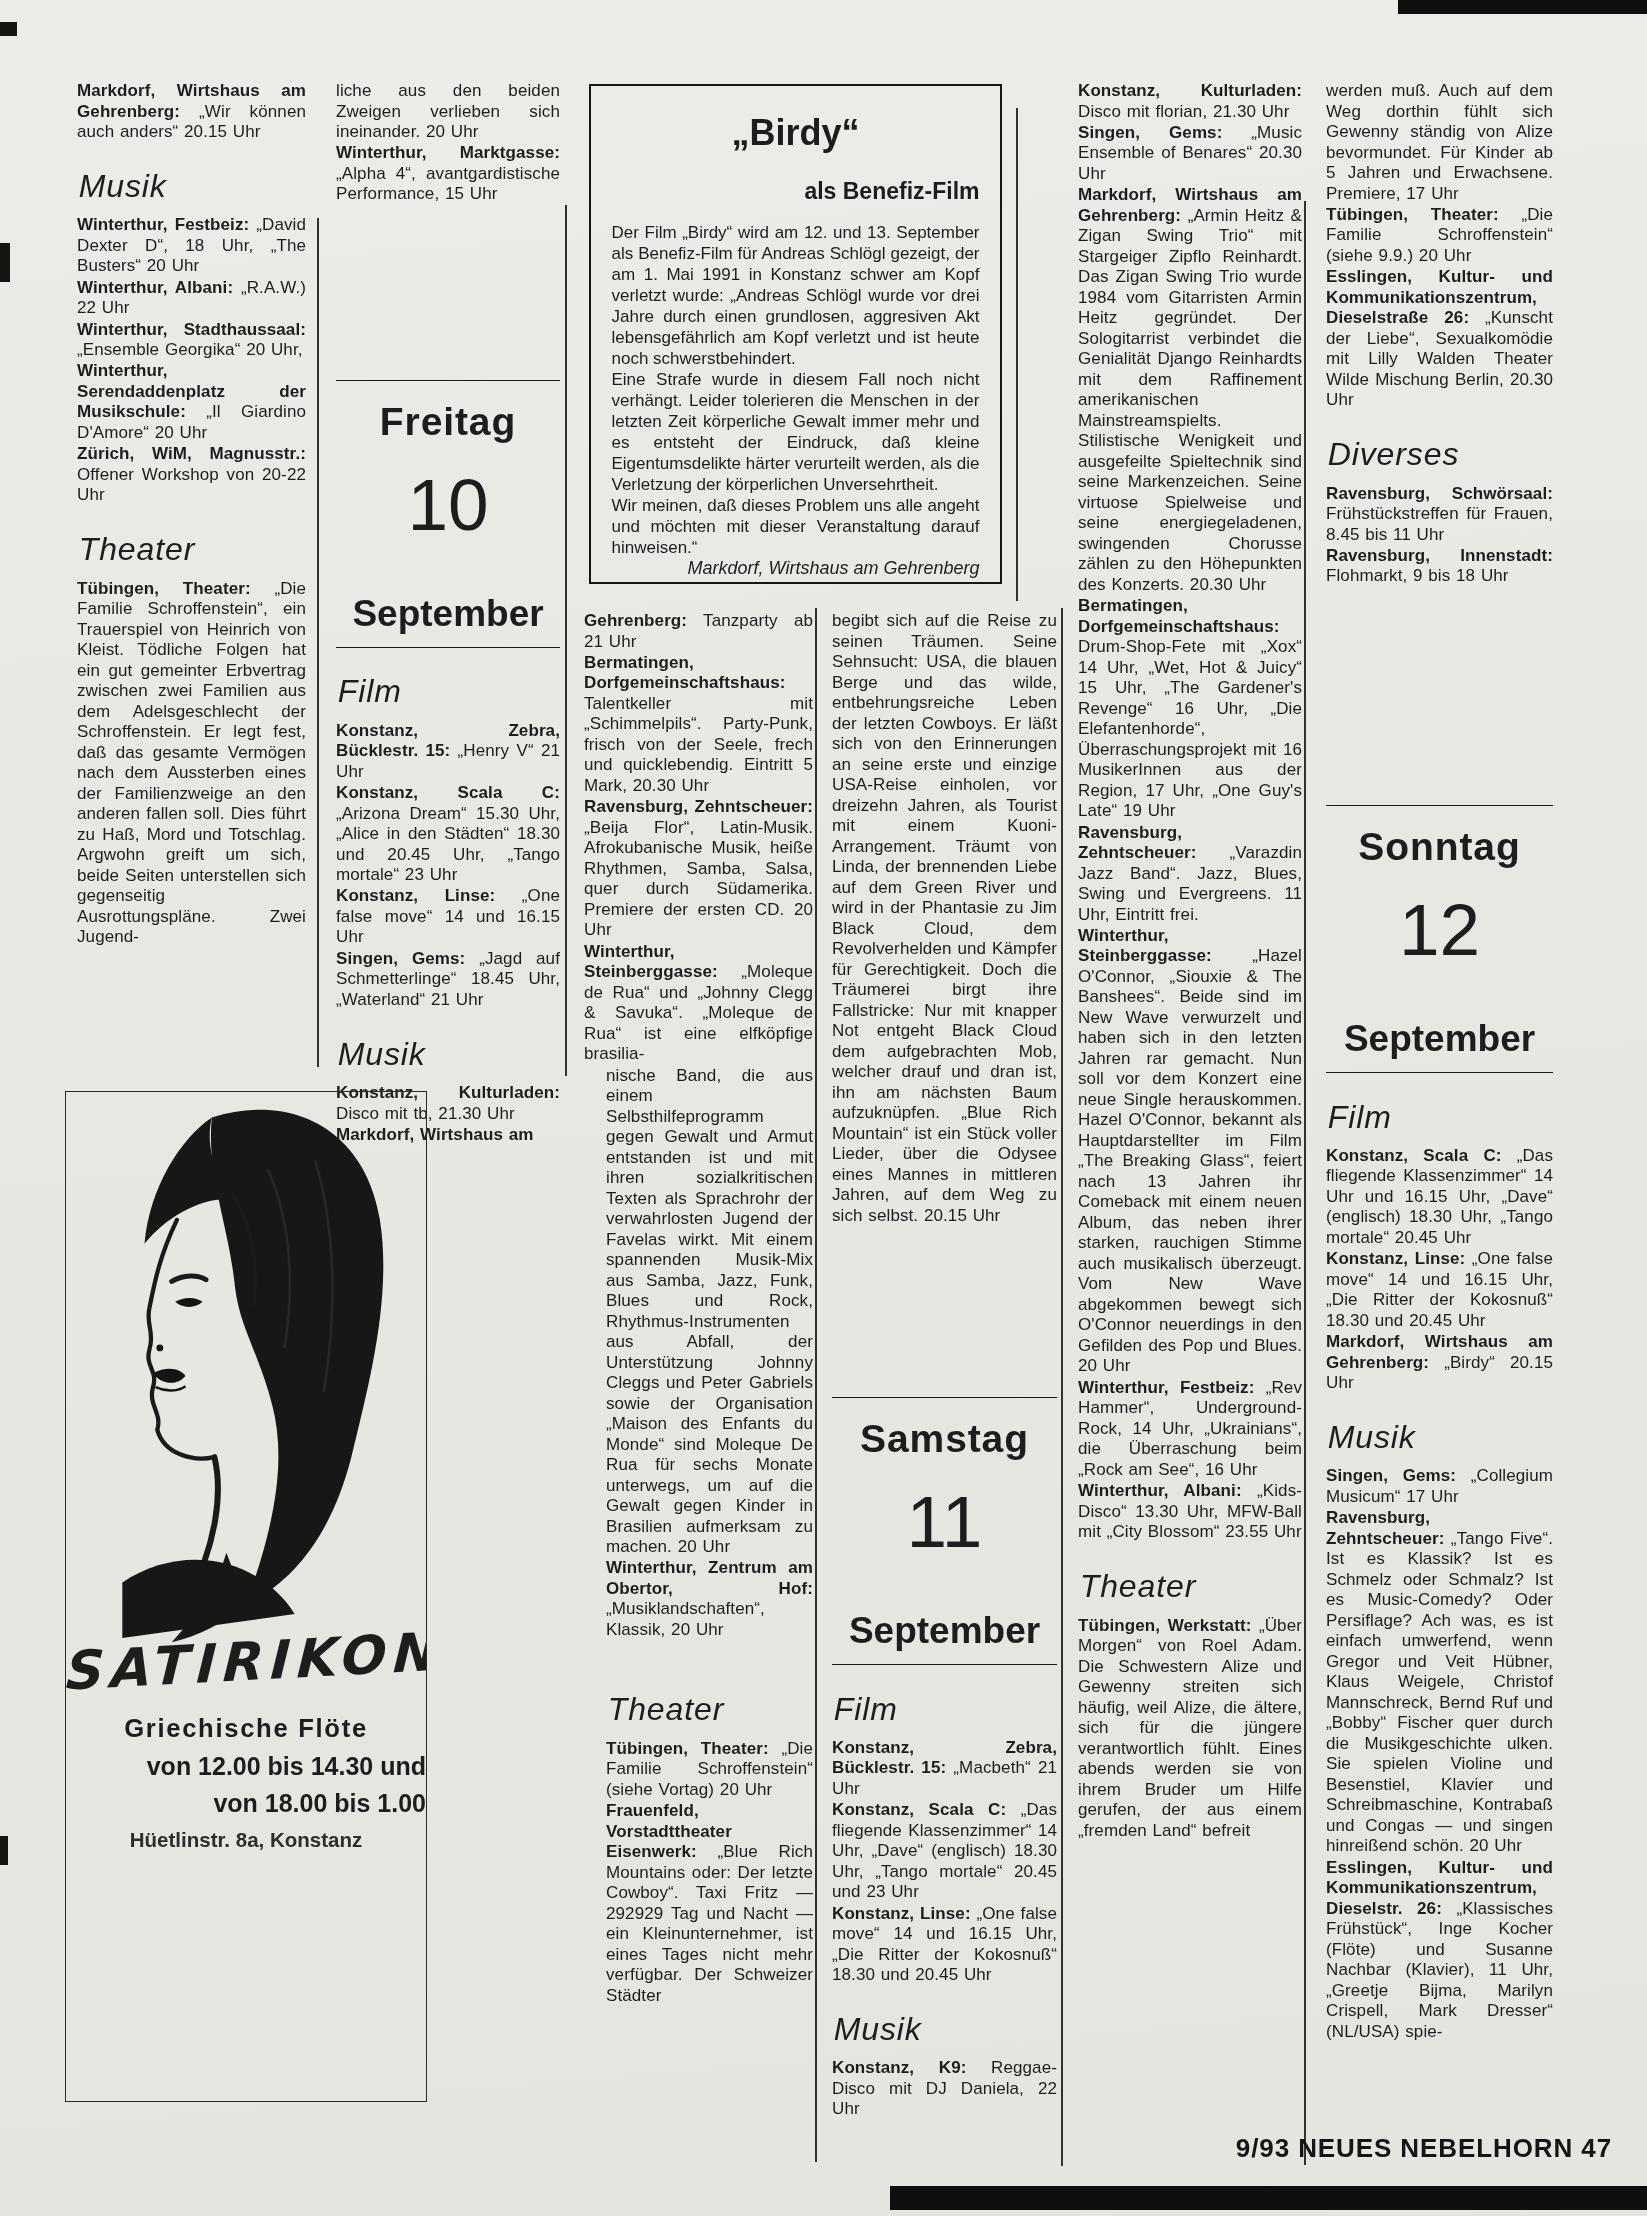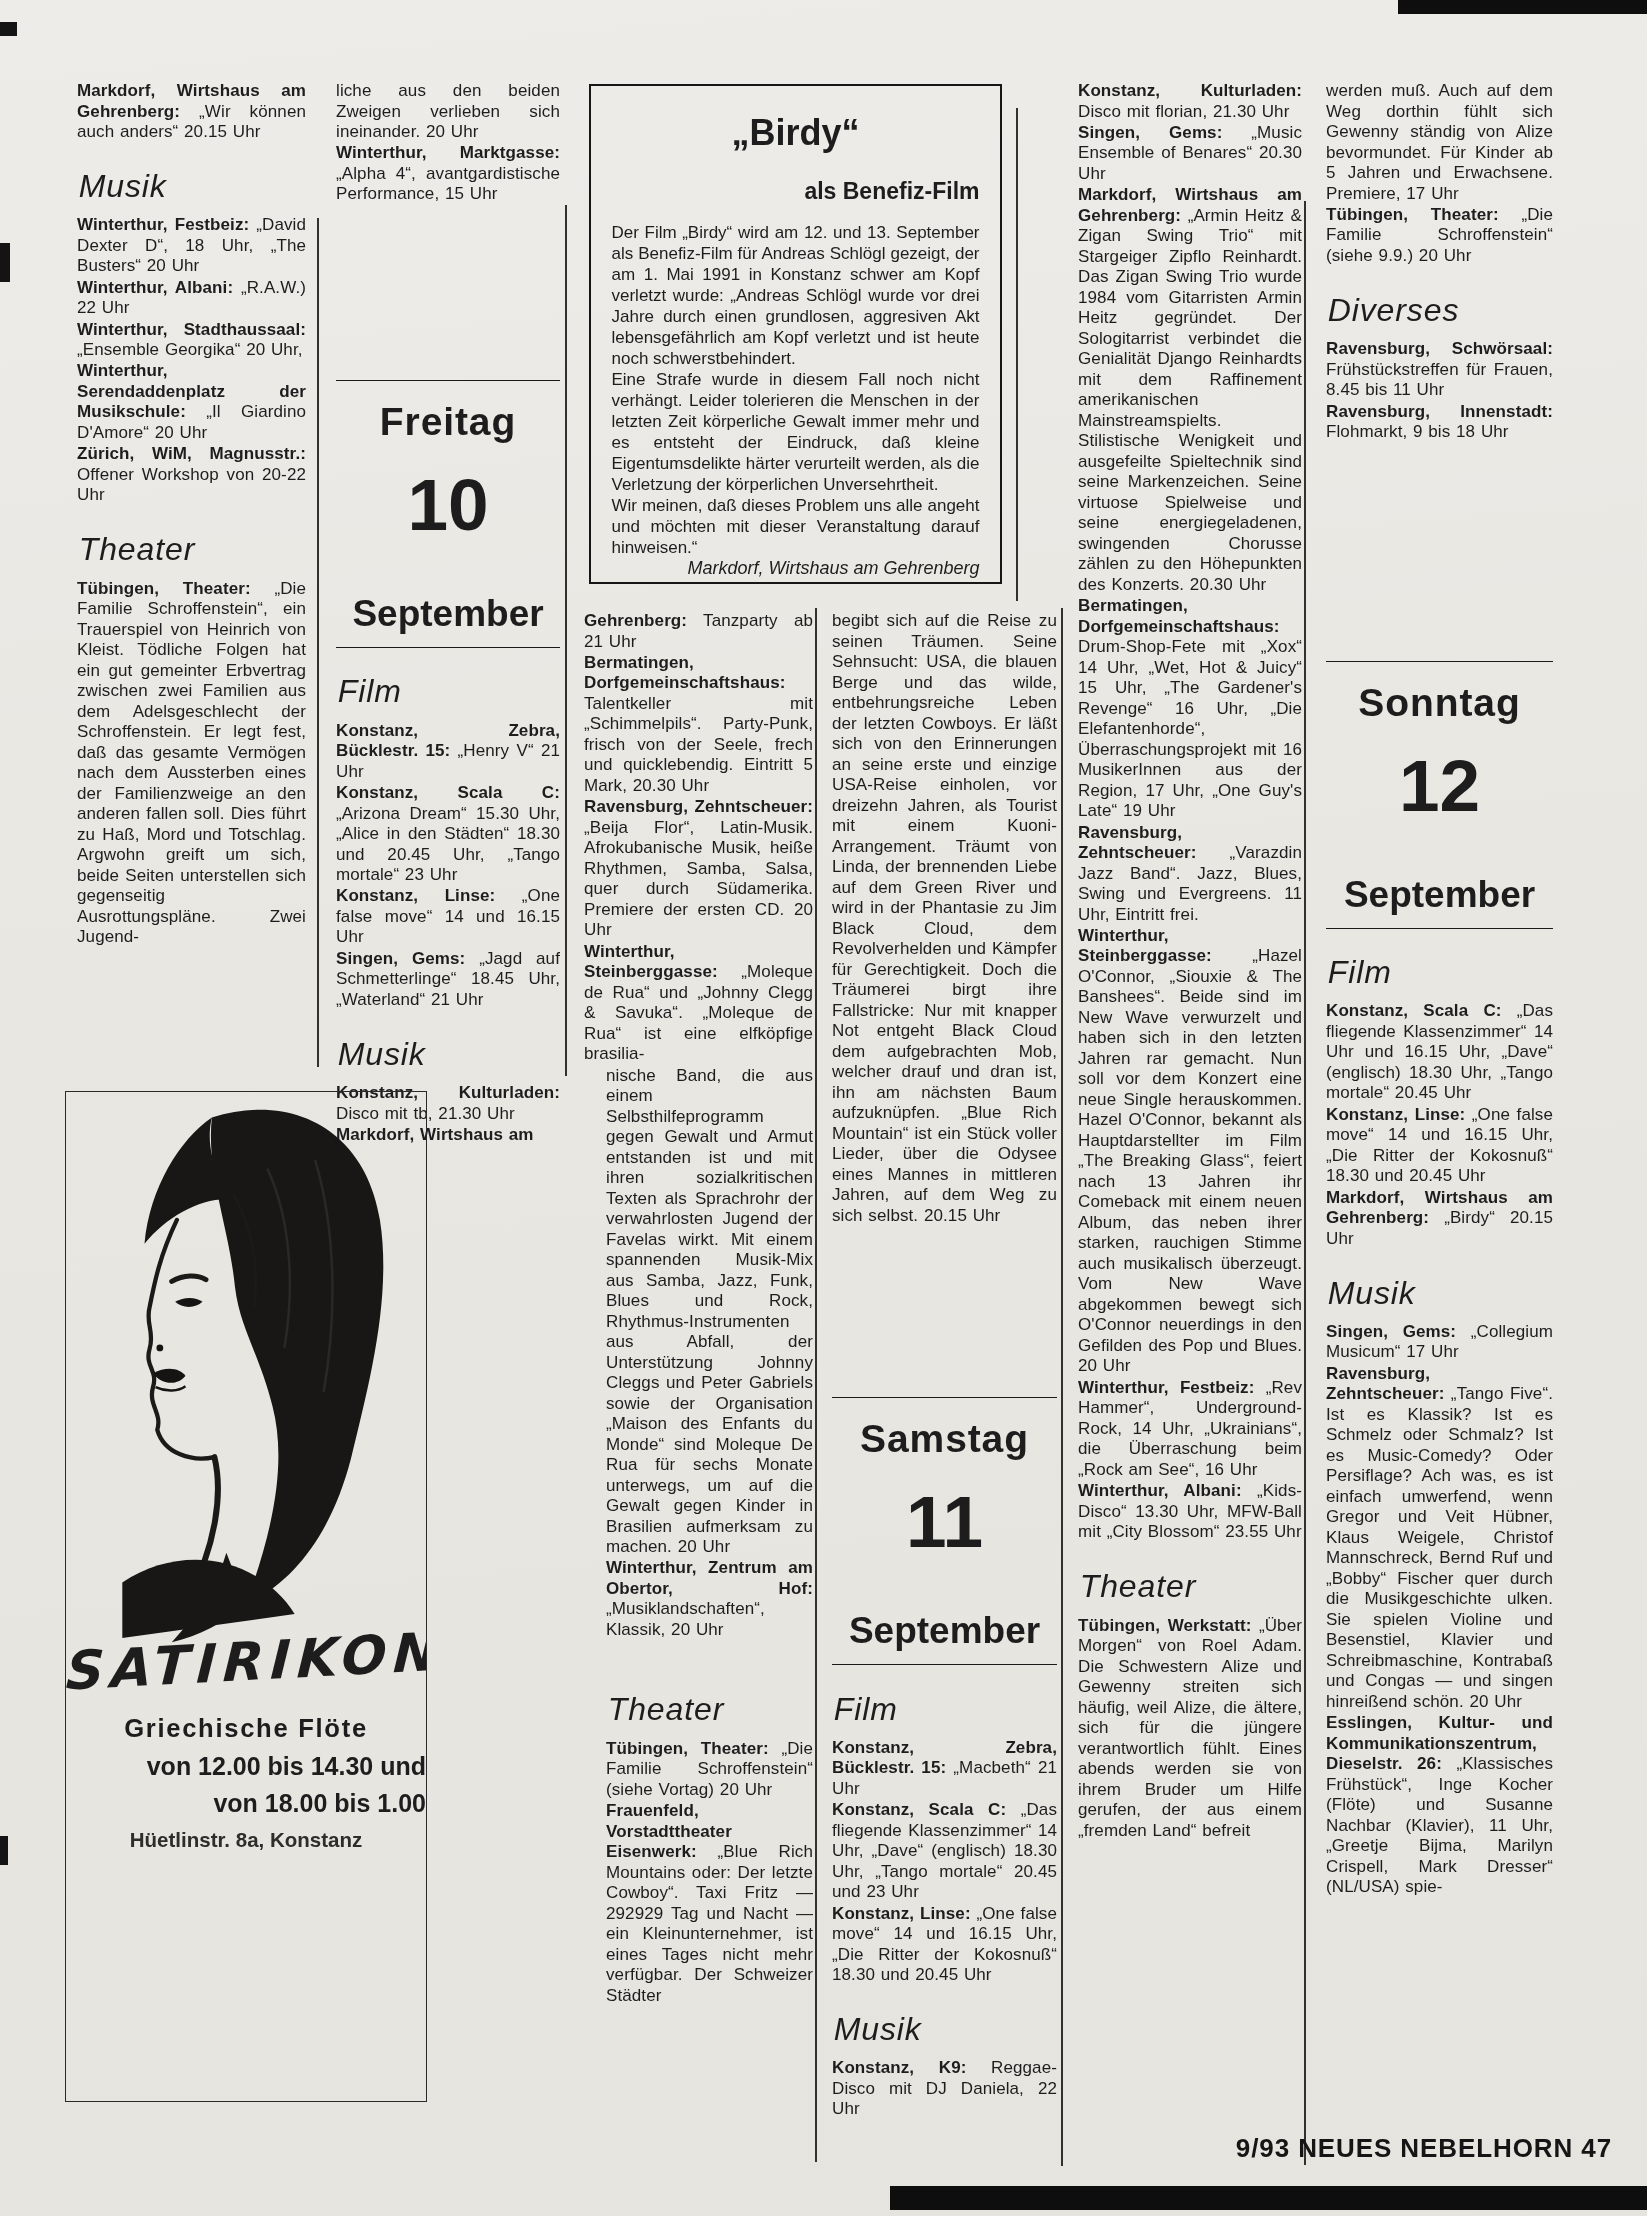--- a/index.html
+++ b/index.html
@@ -19,21 +19,21 @@
   p.entry { font-size:17px; line-height:20.5px; text-align:justify; margin:0 0 0.9px 0;
             word-spacing:0.9px; letter-spacing:0.1px; }
   p.entry .venue { font-weight:bold; }
   p.entry.indent { padding-left:22px; }
   .sec-head { font-style:italic; font-size:32px; font-weight:400; letter-spacing:0.9px;
               margin:25.6px 0 10.2px 1.7px; }
   .sec-head.indent { padding-left:22px; }
   
   .day-header { text-align:center; border-top:1.7px solid #1a1a1a; padding-top:19px; margin-bottom:22px; }
   .day-name  { font-size:39px; font-weight:bold; letter-spacing:0.9px; }
-  .day-num   { font-size:73px; font-weight:bold; margin:19px 0 12px 0; }
+  .day-num   { font-size:73px; font-weight:normal; margin:19px 0 12px 0; }
   .day-month { font-size:37px; font-weight:bold; display:block;
                padding-bottom:12px; border-bottom:1.7px solid #1a1a1a;margin-top:47px; }
   
   .birdy { position:absolute; left:589px; top:84px; width:413px; height:500px;
            border:2.6px solid #161616; box-sizing:border-box; padding:12px 20.5px 0 20.5px; }
   .birdy-title { text-align:center; font-size:36px; font-weight:bold; margin-top:13.7px; }
   .birdy-sub   { text-align:right; font-size:23px; font-weight:bold; margin:24px 0 17px 0; }
   .birdy p { font-size:17px; line-height:21px; text-align:justify; margin:0; }
   .birdy-sig { font-style:italic; text-align:right; font-size:18px; margin-top:0; }
   
@@ -141,20 +141,21 @@
       <p class="entry"><span class="venue">Ravensburg, Zehntscheuer:</span> „Varazdin Jazz Band“. Jazz, Blues, Swing und Evergreens. 11 Uhr, Eintritt frei.</p>
       <p class="entry"><span class="venue">Winterthur, Steinberggasse:</span> „Hazel O'Connor, „Siouxie &amp; The Banshees“. Beide sind im New Wave verwurzelt und haben sich in den letzten Jahren rar gemacht. Nun soll vor dem Konzert eine neue Single herauskommen. Hazel O'Connor, bekannt als Hauptdarstellter im Film „The Breaking Glass“, feiert nach 13 Jahren ihr Comeback mit einem neuen Album, das neben ihrer starken, rauchigen Stimme auch musikalisch überzeugt. Vom New Wave abgekommen bewegt sich O'Connor neuerdings in den Gefilden des Pop und Blues. 20 Uhr</p>
       <p class="entry"><span class="venue">Winterthur, Festbeiz:</span> „Rev Hammer“, Underground-Rock, 14 Uhr, „Ukrainians“, die Überraschung beim „Rock am See“, 16 Uhr</p>
       <p class="entry"><span class="venue">Winterthur, Albani:</span> „Kids-Disco“ 13.30 Uhr, MFW-Ball mit „City Blossom“ 23.55 Uhr</p>
       <div class="sec-head" style="margin-top: 25.6px;">Theater</div>
       <p class="entry"><span class="venue">Tübingen, Werkstatt:</span> „Über Morgen“ von Roel Adam. Die Schwestern Alize und Gewenny streiten sich häufig, weil Alize, die ältere, sich für die jüngere verantwortlich fühlt. Eines abends werden sie von ihrem Bruder um Hilfe gerufen, der aus einem „fremden Land“ befreit</p>
     </div>
   <div class="col col-6" id="col-5">
       <p class="entry">werden muß. Auch auf dem Weg dorthin fühlt sich Gewenny ständig von Alize bevormundet. Für Kinder ab 5 Jahren und Erwachsene. Premiere, 17 Uhr</p>
       <p class="entry"><span class="venue">Tübingen, Theater:</span> „Die Familie Schroffenstein“ (siehe 9.9.) 20 Uhr</p>
+      <p class="entry"><span class="venue">Esslingen, Kultur- und Kommunikationszentrum, Dieselstraße 26:</span> „Kunscht der Liebe“, Sexualkomödie mit Lilly Walden Theater Wilde Mischung Berlin, 20.30 Uhr</p>
       <div class="sec-head" style="margin-top: 25.6px;">Diverses</div>
       <p class="entry"><span class="venue">Ravensburg, Schwörsaal:</span> Frühstückstreffen für Frauen, 8.45 bis 11 Uhr</p>
       <p class="entry"><span class="venue">Ravensburg, Innenstadt:</span> Flohmarkt, 9 bis 18 Uhr</p>
       <div class="day-header" style="margin-top: 218px;">
         <div class="day-name">Sonntag</div>
         <div class="day-num">12</div>
         <div class="day-month">September</div>
       </div>
       <div class="sec-head">Film</div>
       <p class="entry"><span class="venue">Konstanz, Scala C:</span> „Das fliegende Klassenzimmer“ 14 Uhr und 16.15 Uhr, „Dave“ (englisch) 18.30 Uhr, „Tango mortale“ 20.45 Uhr</p>

